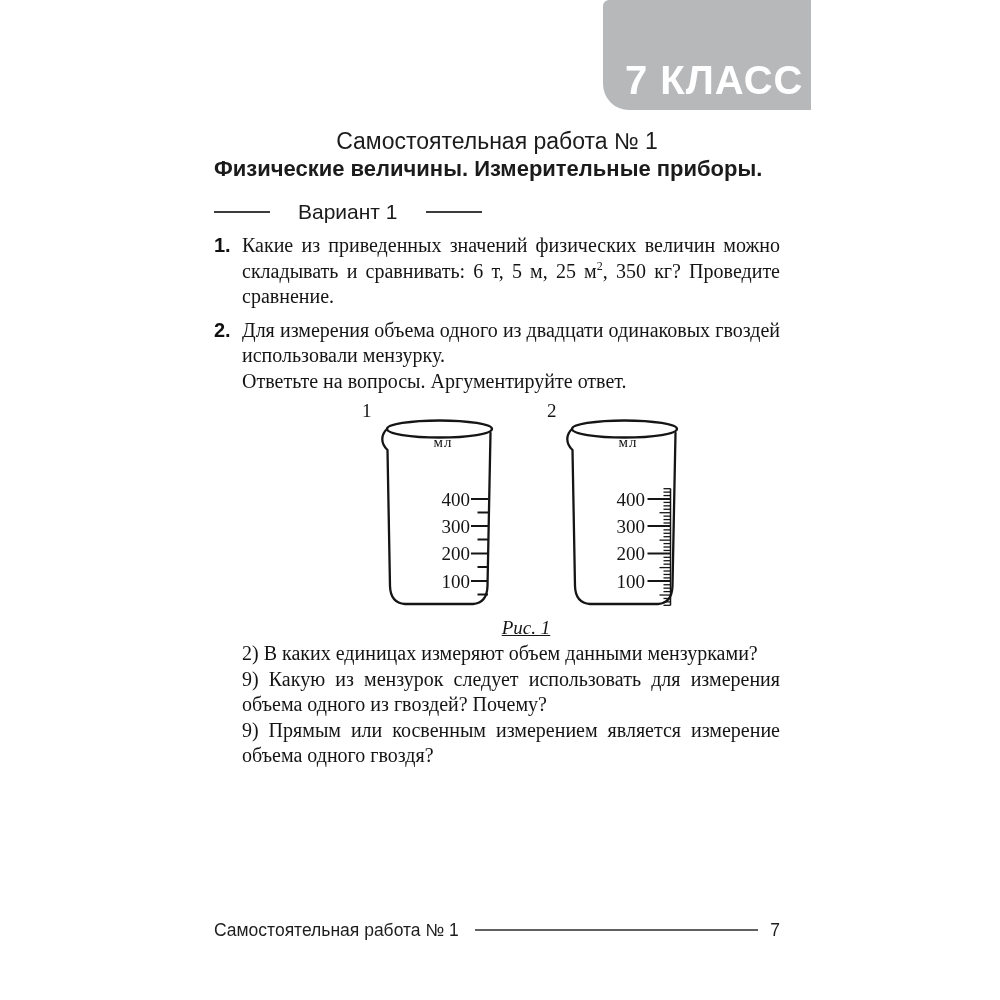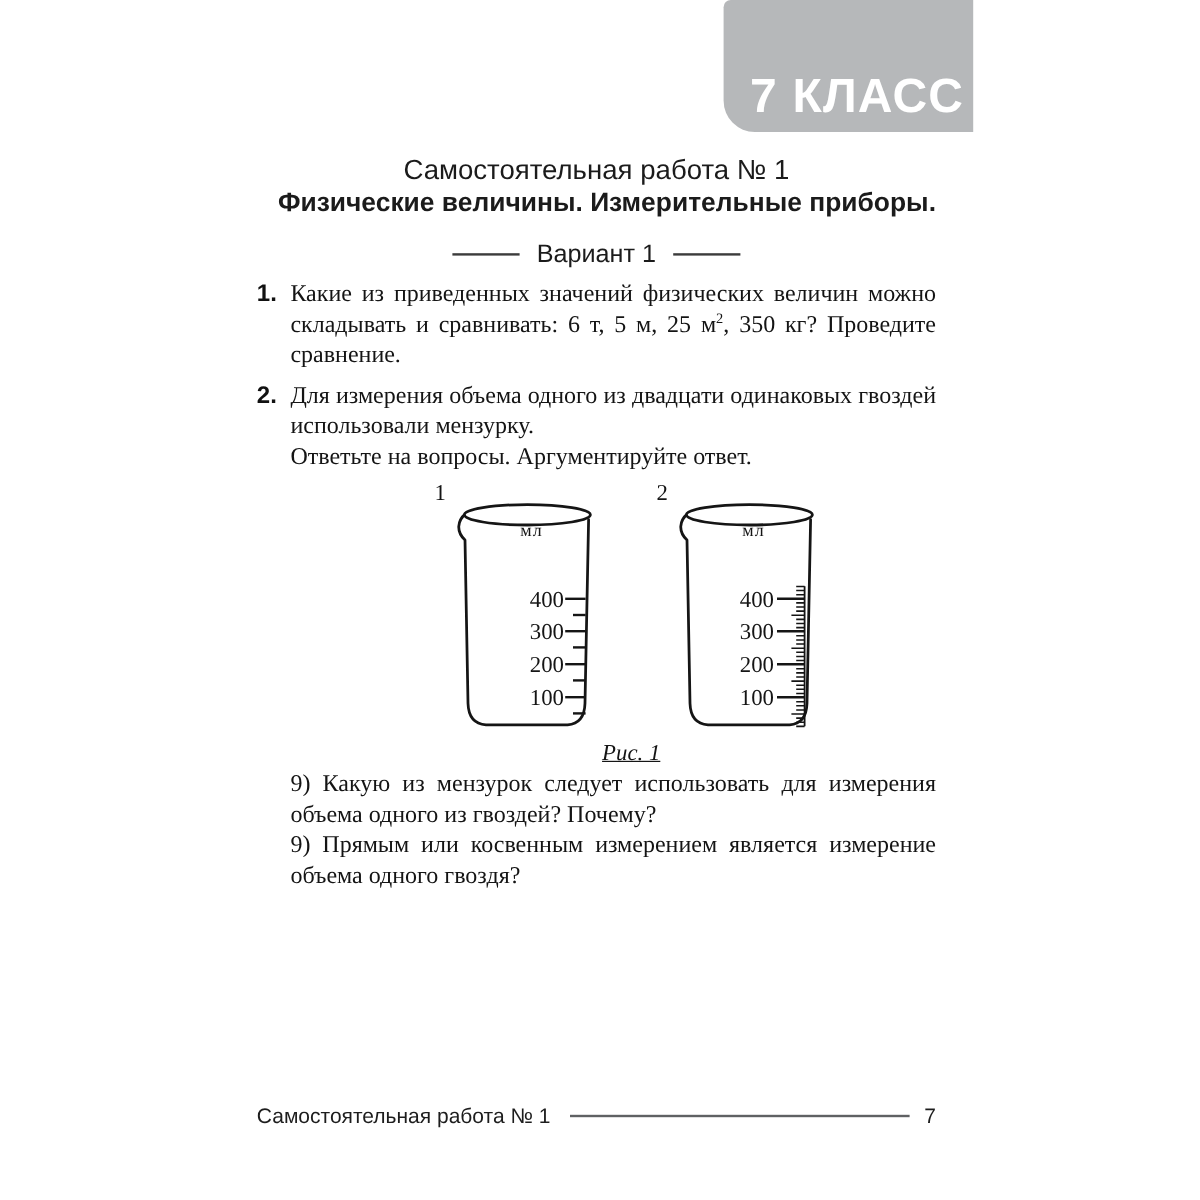--- a/index.html
+++ b/index.html
@@ -10,23 +10,23 @@
   .banner{position:absolute;left:603px;top:0;width:208px;height:110px;
           background:var(--banner-bg,#b6b8ba);border-radius:6px 0 0 26px;
           display:flex;align-items:flex-end;box-sizing:border-box;
           padding:0 0 10px 22px;}
   .banner-label{font:700 40px/1 "Liberation Sans",sans-serif;color:#ffffff;letter-spacing:1px;}
 
   
   .content{position:absolute;left:214px;top:127px;width:566px;}
 
   .title{font:400 23px/28px "Liberation Sans",sans-serif;text-align:center;margin:0;color:#1b1b1b;}
-  .subtitle{font:700 22px/28px "Liberation Sans",sans-serif;text-align:right;margin:0;color:#1b1b1b;}
+  .subtitle{font:700 22px/28px "Liberation Sans",sans-serif;text-align:left;margin:0;color:#1b1b1b;}
 
-  .variant{display:flex;align-items:center;justify-content:center;gap:14px;
+  .variant{display:flex;align-items:center;gap:28px;
            margin:16px 0 8px 0;height:26px;}
   .variant-rule{width:56px;height:2px;background:#3c3c3c;}
   .variant-label{font:400 21px/26px "Liberation Sans",sans-serif;color:#1b1b1b;}
 
   .question{position:relative;padding-left:28px;margin-top:8px;}
   .qnum{position:absolute;left:0;top:0;font:700 20px/25.5px "Liberation Sans",sans-serif;color:#111;}
   .qtext{font:400 20px/25.5px "Liberation Serif",serif;color:#141414;}
   .qtext p{margin:0;text-align:justify;}
   .qtext sup{font-size:12px;line-height:0;}
 
@@ -148,20 +148,21 @@
                   <line x1="88.5" y1="175.03" x2="99.5" y2="175.03" stroke-width="1.3"></line>
                   <line x1="92.5" y1="178.46" x2="99.5" y2="178.46" stroke-width="1.3"></line>
                   <line x1="92.5" y1="181.89000000000001" x2="99.5" y2="181.89000000000001" stroke-width="1.3"></line>
                   <line x1="92.5" y1="185.32" x2="99.5" y2="185.32" stroke-width="1.3"></line>
                 </g>
             </g>
           </svg>
           <div class="caption">Рис. 1</div>
         </div>
 
+        <p>2) В каких единицах измеряют объем данными мензурками?</p>
         <p>9) Какую из мензурок следует использовать для измерения объема одного из гвоздей? Почему?</p>
         <p>9) Прямым или косвенным измерением является измерение объема одного гвоздя?</p>
       </div>
     </div>
   </div>
 
   <div class="footer">
     <span class="footer-label">Самостоятельная работа № 1</span>
     <span class="footer-rule"></span>
     <span class="page-number">7</span>

